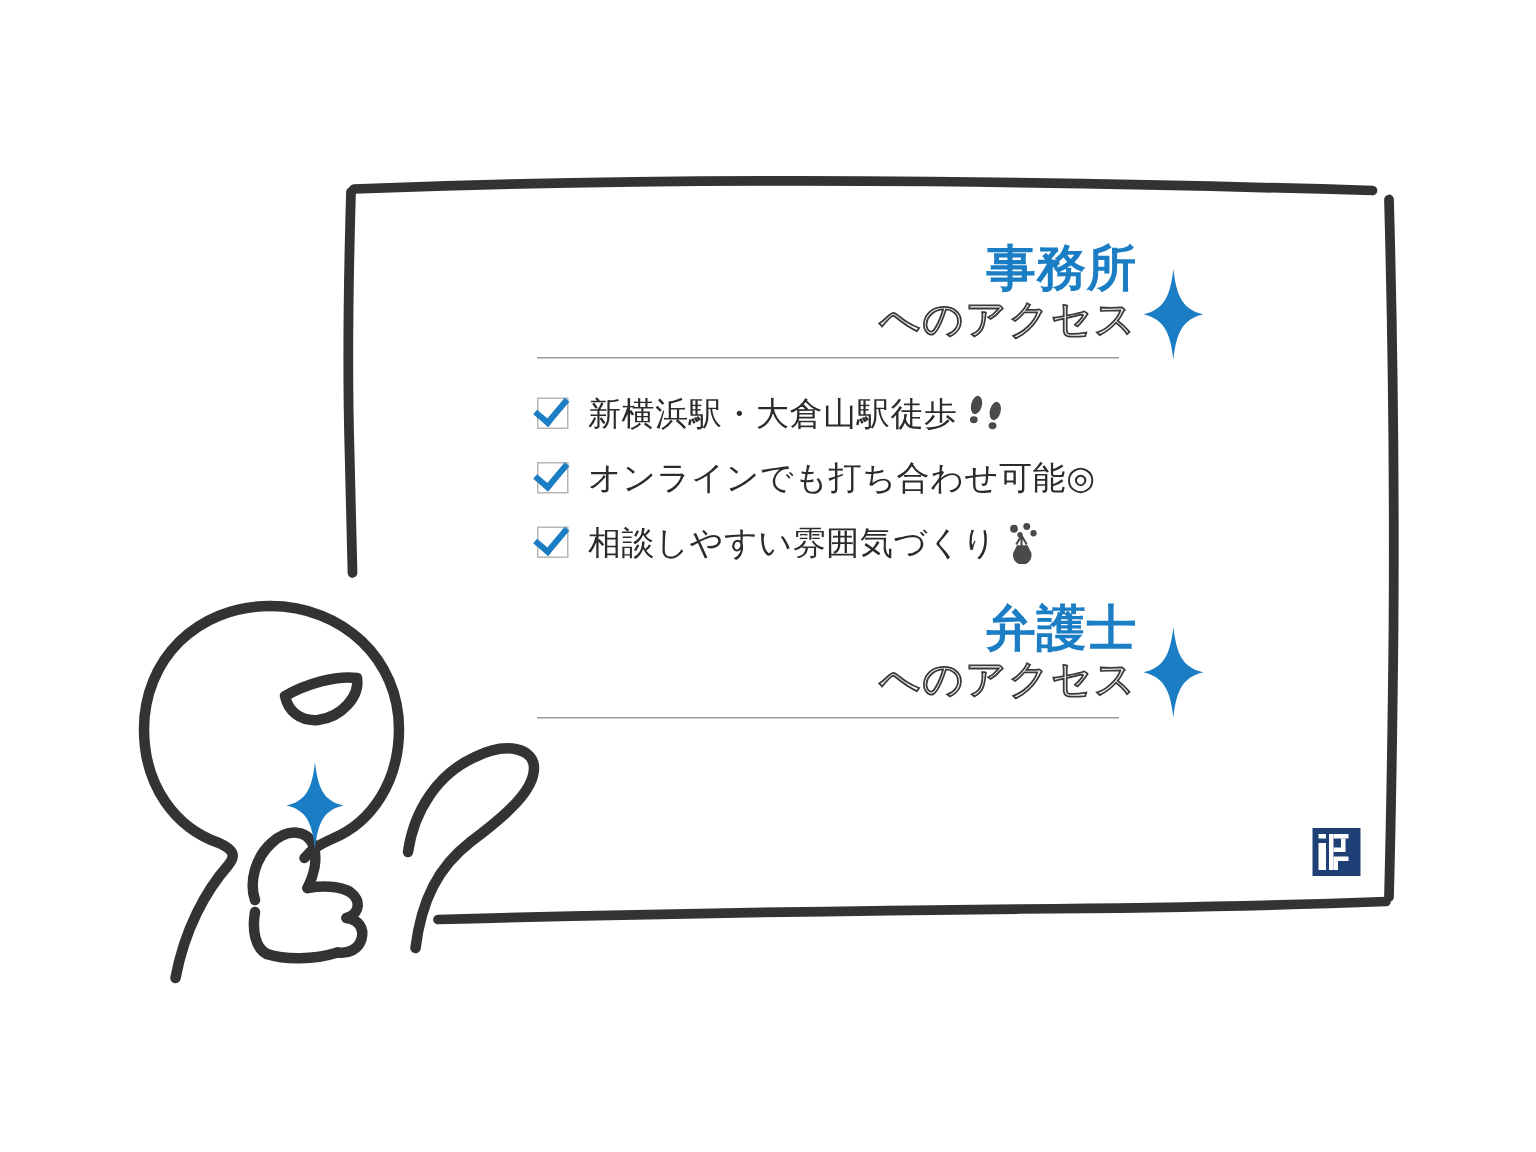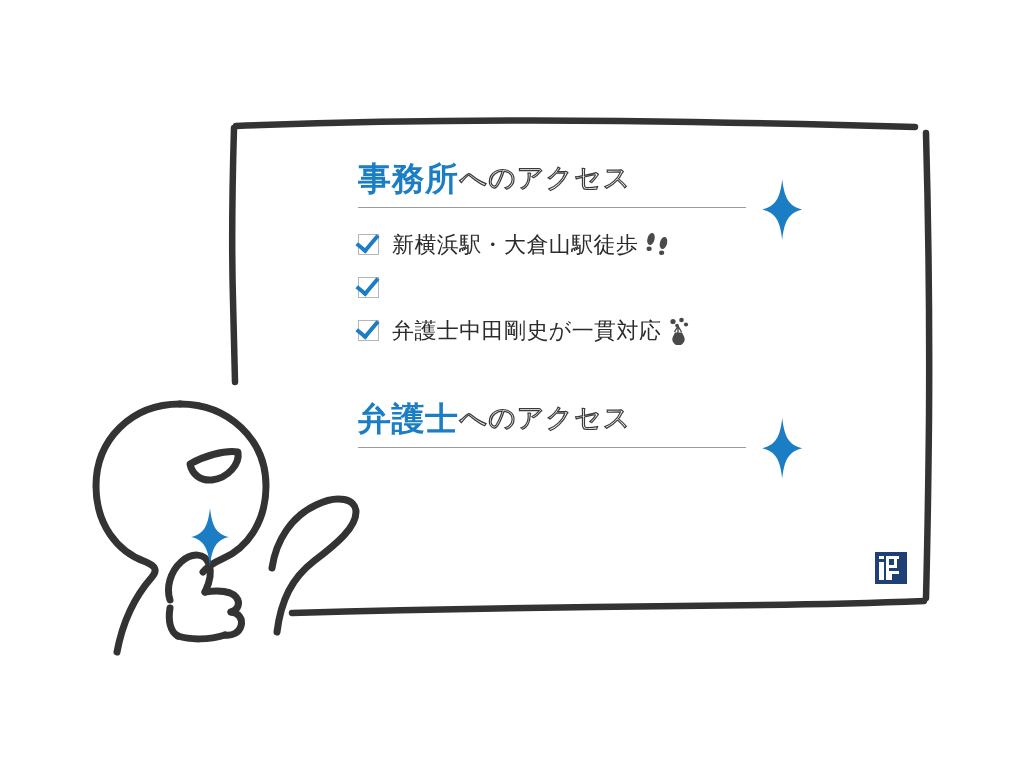--- a/index.html
+++ b/index.html
@@ -33,22 +33,23 @@
   .section {
     position: absolute;
     left: 358px;
     width: 400px;
   }
   #section-office { top: 160px; }
   #section-lawyer { top: 400px; }
 
   .heading-row {
     display: flex;
-    align-items: center;
+    align-items: flex-end;
     white-space: nowrap;
+    flex-direction: column;
   }
   .heading-main {
     font-size: 33px;
     font-weight: bold;
     color: #1b7dc4;
     letter-spacing: 0.5px;
     line-height: 1.15;
   }
   .heading-sub {
     font-size: 27px;
@@ -161,25 +162,26 @@
               <ellipse cx="6.2" cy="16.8" rx="2.6" ry="2.3"></ellipse>
               <ellipse cx="20.5" cy="11" rx="3.6" ry="6.2" transform="rotate(14 20.5 11)"></ellipse>
               <ellipse cx="18.7" cy="20.8" rx="2.6" ry="2.3"></ellipse>
             </g>
           </svg>
         </span>
       </div>
 
       <div class="check-item">
         <span class="checkbox"></span>
+        <span class="check-text">オンラインでも打ち合わせ可能◎</span>
       </div>
 
       <div class="check-item">
         <span class="checkbox"></span>
-        <span class="check-text">弁護士中田剛史が一貫対応</span>
+        <span class="check-text">相談しやすい雰囲気づくり</span>
         <span class="check-emoji">
           <svg class="emoji-glyph" width="26" height="28" viewBox="0 0 26 28">
             <g fill="#4a4a4a">
               <circle cx="7" cy="4.5" r="2.6"></circle>
               <circle cx="15.5" cy="3" r="2.3"></circle>
               <circle cx="20" cy="7.5" r="2.1"></circle>
               <circle cx="11" cy="8.5" r="1.8"></circle>
               <path d="M12 9 L8.5 15 M12 9 L15.5 15 M12 9 L12 16" stroke="#4a4a4a" stroke-width="1.4" fill="none"></path>
               <path d="M9 15.5 h7 l1.6 3.2 a6.2 6.2 0 1 1 -10.2 0 z"></path>
             </g>

